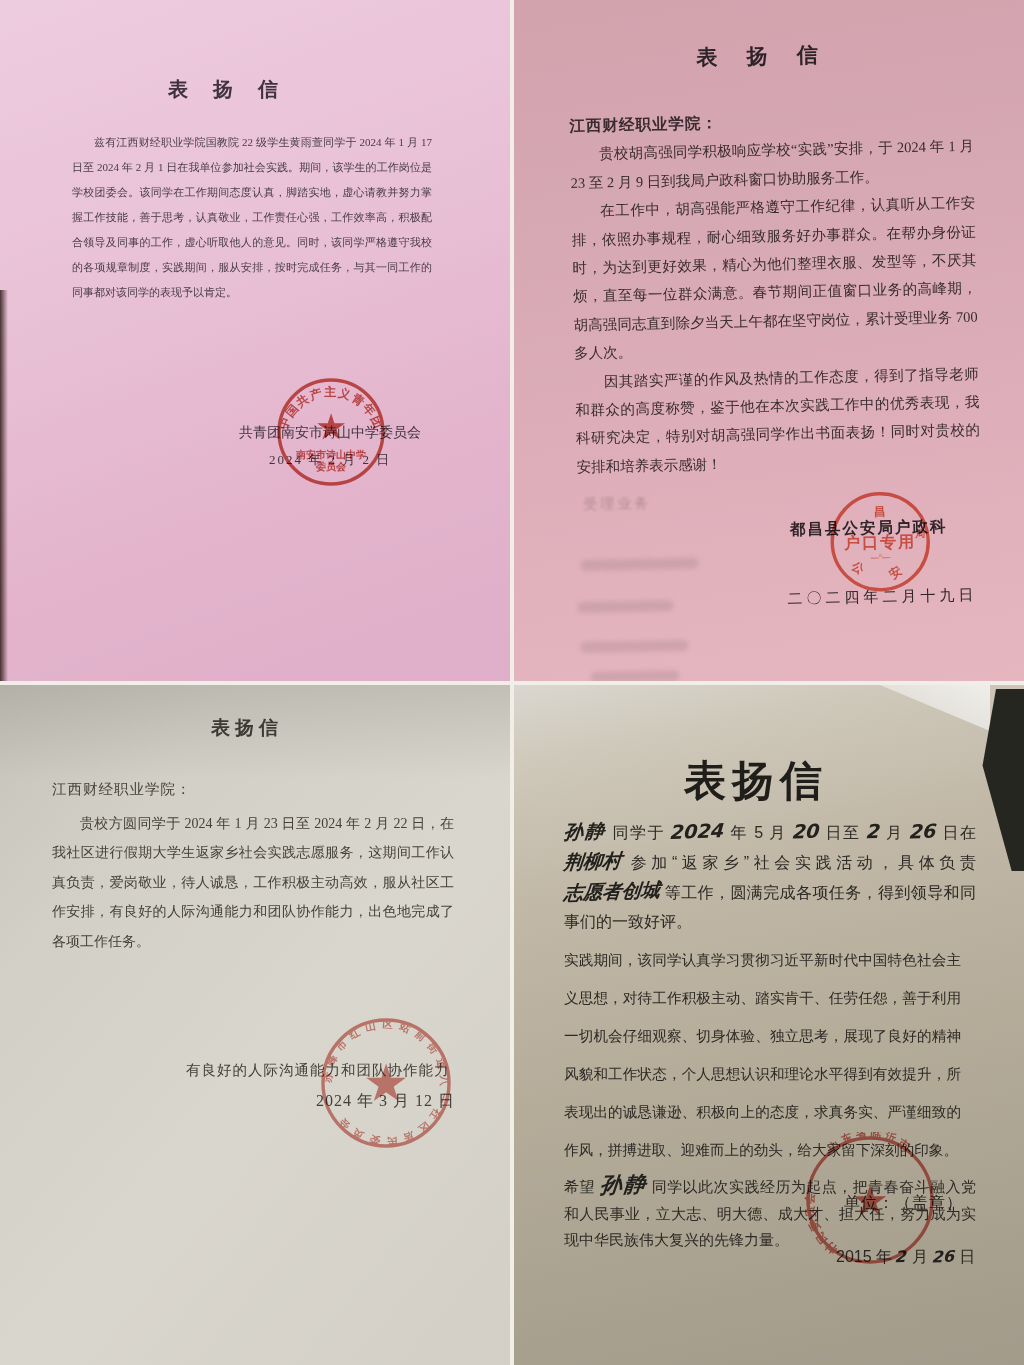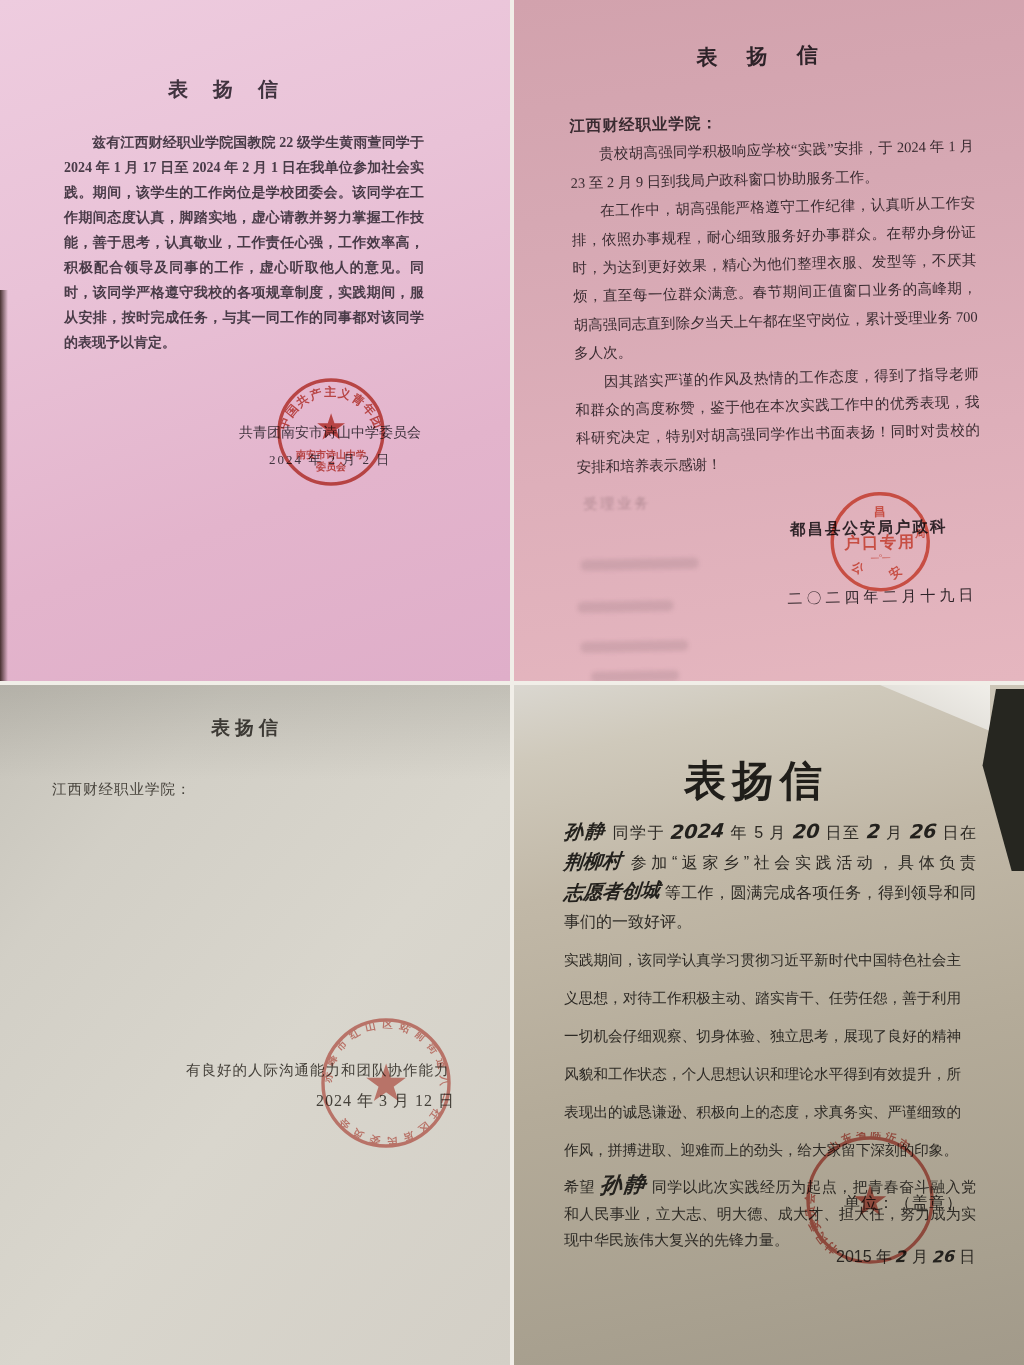--- a/index.html
+++ b/index.html
@@ -6,22 +6,22 @@
   .canvas{position:relative;width:1024px;height:1365px;background:#f1eee8;overflow:hidden;
           font-family:"Liberation Serif","DejaVu Serif",serif;}
   .panel{position:absolute;overflow:hidden;}
   
   .panel-tl{left:0;top:0;width:510px;height:681px;
     background:linear-gradient(160deg,#eeccdf 0%,#e9c2d7 35%,#e3b4cc 70%,#dfaec9 100%);}
   .tl-edge{position:absolute;left:0;top:290px;width:8px;height:391px;
     background:linear-gradient(to right,rgba(45,26,22,.85),rgba(45,26,22,0));}
   .tl-title{position:absolute;left:0;top:76px;width:456px;text-align:center;
     font-size:20px;font-weight:bold;letter-spacing:10px;color:#40333f;}
-  .tl-text{position:absolute;left:64px;top:130px;width:360px;
-    font-size:14px;line-height:25px;color:#493b48;text-align:justify;font-weight:bold;}
+  .tl-text{position:absolute;left:72px;top:130px;width:360px;
+    font-size:11px;line-height:25px;color:#493b48;text-align:justify;}
   .tl-text p{margin:0;text-indent:2em;}
   .tl-text .closing{margin-top:11px;}
   .tl-sign{position:absolute;left:180px;top:424px;width:300px;text-align:center;
     font-size:14px;color:#41343f;}
   .tl-sign .date{margin-top:9px;font-size:13px;letter-spacing:2px;}
   
   .panel-tr{left:514px;top:0;width:510px;height:681px;
     background:linear-gradient(172deg,#d2a2ad 0%,#d6a8b3 30%,#deafba 65%,#e5b6bf 100%);}
   .tr-rot{position:absolute;inset:0;transform:rotate(-1.2deg);}
   .tr-title{position:absolute;left:0;top:42px;width:100%;text-align:center;
@@ -138,20 +138,21 @@
         <text class="sred" x="96" y="52" text-anchor="middle" font-size="10">局</text>
       </svg>
     </div>
   </div>
 
   <div class="panel panel-bl">
     <div class="bl-shade"></div>
     <div class="bl-title">表扬信</div>
     <div class="bl-text">
       <div class="sal">江西财经职业学院：</div>
+      <p>贵校方圆同学于 2024 年 1 月 23 日至 2024 年 2 月 22 日，在我社区进行假期大学生返家乡社会实践志愿服务，这期间工作认真负责，爱岗敬业，待人诚恳，工作积极主动高效，服从社区工作安排，有良好的人际沟通能力和团队协作能力，出色地完成了各项工作任务。</p>
     </div>
     <div class="bl-org">有良好的人际沟通能力和团队协作能力</div>
     <div class="bl-date">2024 年 3 月 12 日</div>
     <svg class="stamp bl-stamp" viewBox="0 0 136 136">
       <defs>
         <path id="arc-bl" d="M 13,68 A 55,55 0 1 1 123,68 A 55,55 0 1 1 13,68"></path>
       </defs>
       <circle class="ring" cx="68" cy="68" r="63" stroke-width="4"></circle>
       <text class="sred" font-size="10.5" letter-spacing="6">
         <textPath href="#arc-bl" startOffset="0">赤峰市红山区站前街道八一社区居民委员会</textPath>

